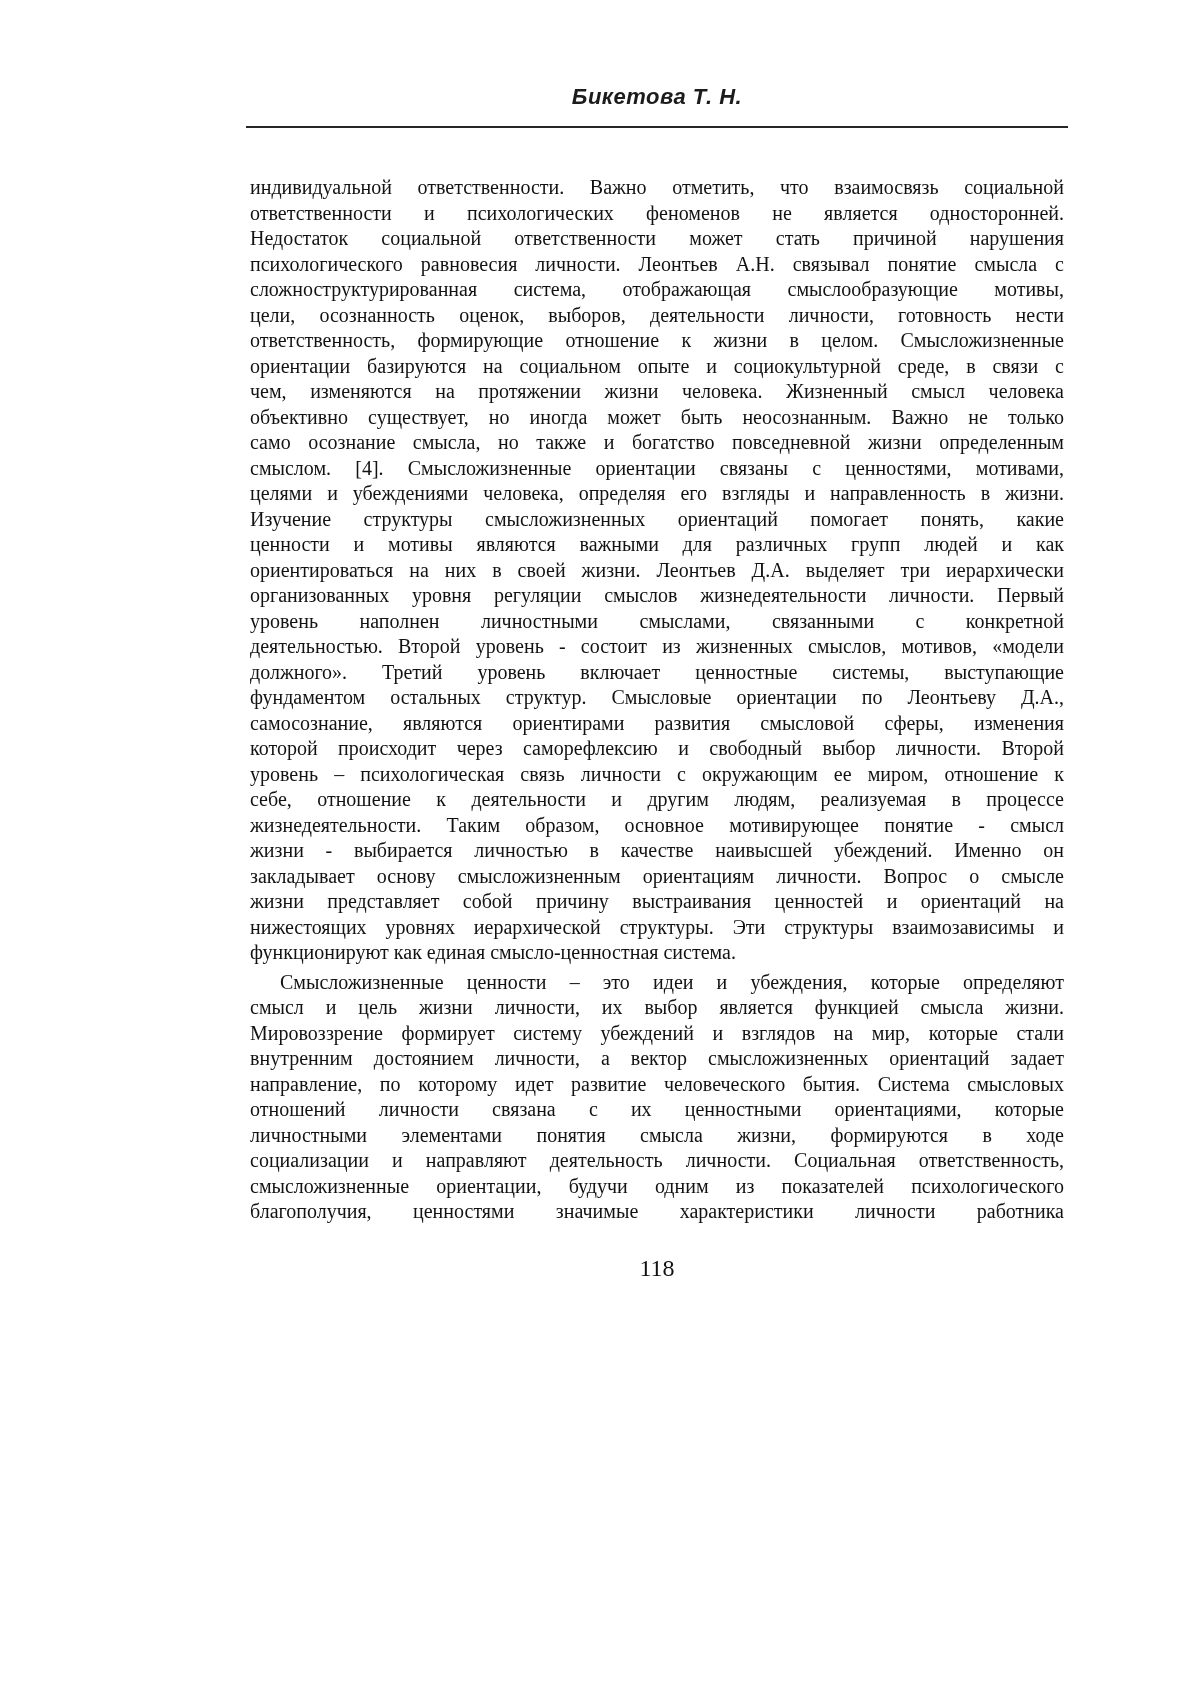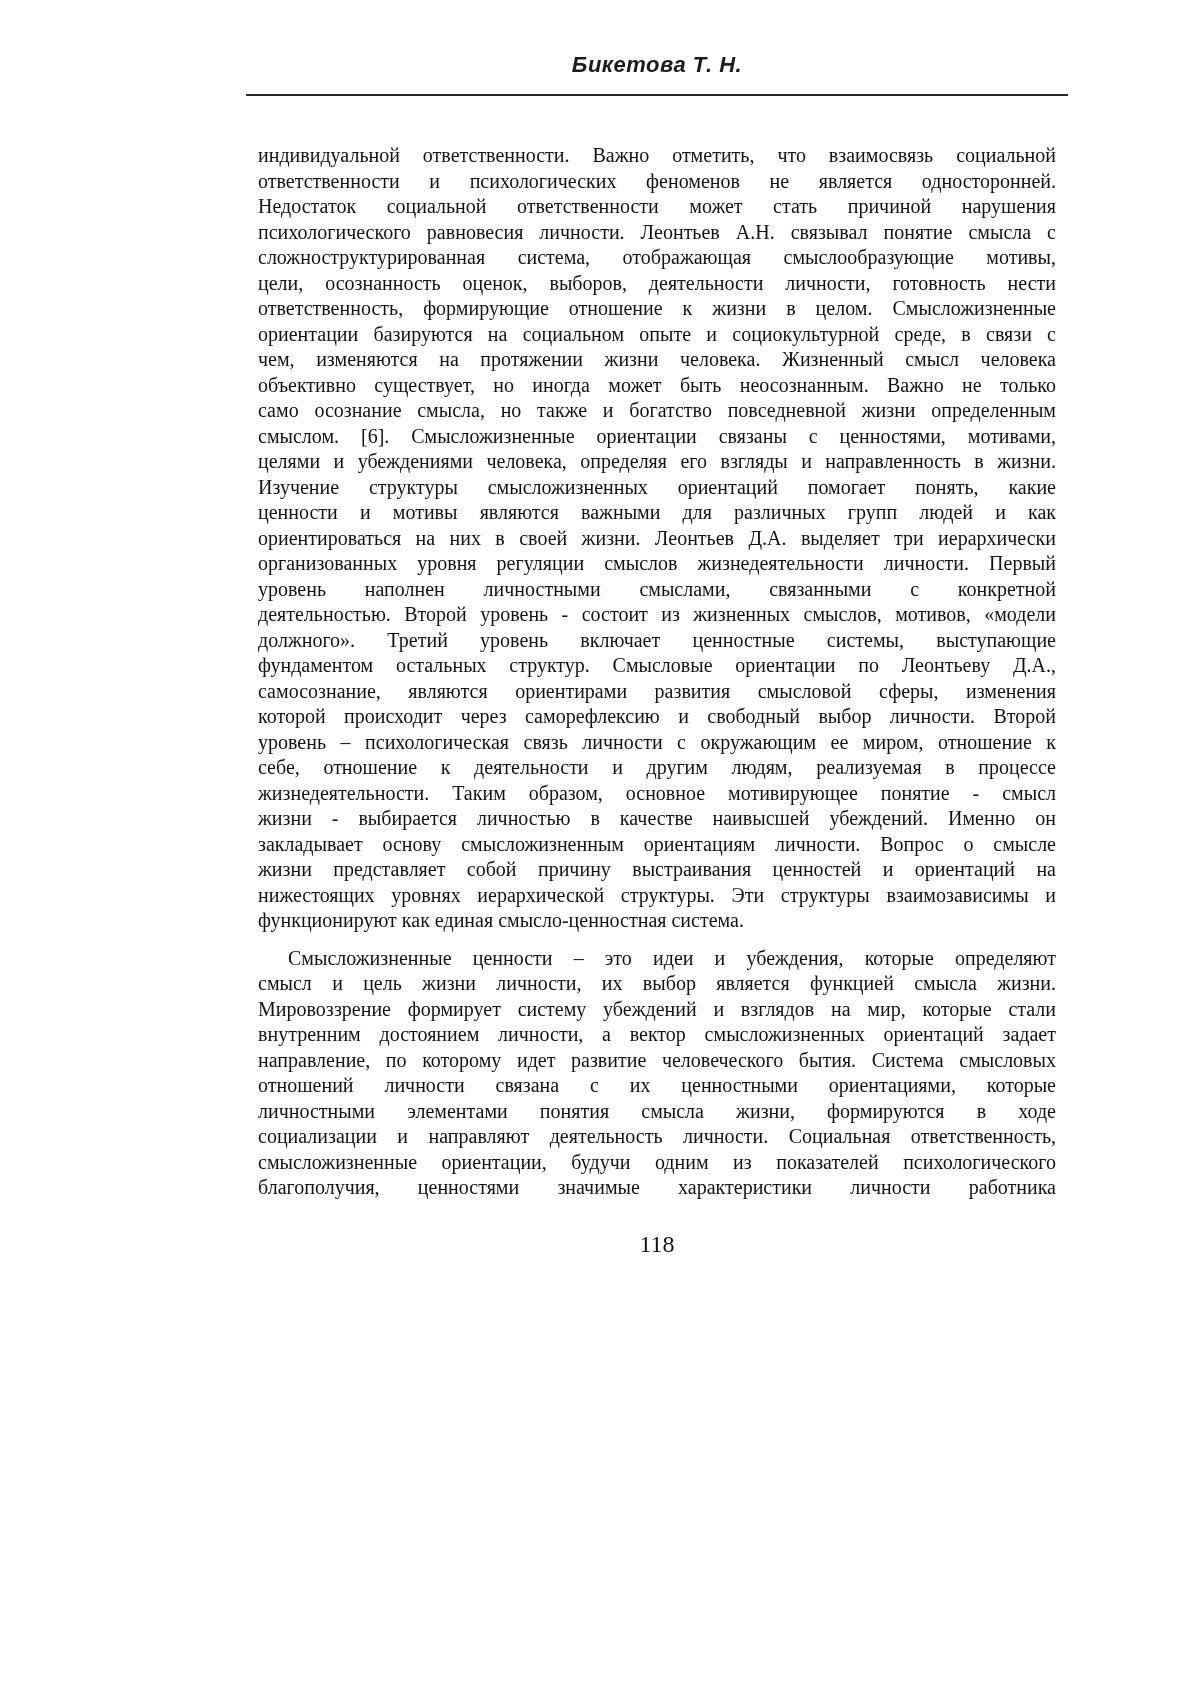--- a/index.html
+++ b/index.html
@@ -15,21 +15,21 @@
     overflow: hidden;
   }
   .content {
     position: absolute;
     left: 246px;
     top: 0;
     width: 822px;
   }
   .author {
     margin: 0;
-    padding-top: 52px;
+    padding-top: 84px;
     text-align: center;
     font-family: "Liberation Sans", sans-serif;
     font-weight: bold;
     font-style: italic;
     font-size: 22px;
     line-height: 26px;
     color: #1c1c1c;
     letter-spacing: 0.5px;
   }
   .rule {
@@ -38,21 +38,21 @@
     border: none;
     border-top: 2.5px solid #262626;
   }
   .textblock {
     margin-top: 47px;
     font-family: "Liberation Serif", "DejaVu Serif", serif;
     font-size: 20px;
     line-height: 25.5px;
     color: #121212;
   }
-  .para { margin: 12px; }
+  .para { margin: 4px; }
   .line {
     text-align: justify;
     text-align-last: justify;
     height: 25.5px;
     overflow: hidden;
   }
   .line.no-just {
     text-align-last: left;
   }
   .line.indent {
@@ -79,21 +79,21 @@
           <div class="line">ответственности и психологических феноменов не является односторонней.</div>
           <div class="line">Недостаток социальной ответственности может стать причиной нарушения</div>
           <div class="line">психологического равновесия личности.  Леонтьев А.Н. связывал понятие смысла с</div>
           <div class="line">сложноструктурированная система, отображающая смыслообразующие мотивы,</div>
           <div class="line">цели, осознанность оценок, выборов, деятельности личности, готовность нести</div>
           <div class="line">ответственность, формирующие отношение к жизни в целом. Смысложизненные</div>
           <div class="line">ориентации базируются на социальном опыте и социокультурной среде, в связи с</div>
           <div class="line">чем, изменяются на протяжении жизни человека. Жизненный смысл человека</div>
           <div class="line">объективно существует, но иногда может быть неосознанным. Важно не только</div>
           <div class="line">само осознание смысла, но также и богатство повседневной жизни определенным</div>
-          <div class="line">смыслом. [6]. Смысложизненные ориентации связаны с ценностями, мотивами,</div>
+          <div class="line">смыслом. [4]. Смысложизненные ориентации связаны с ценностями, мотивами,</div>
           <div class="line">целями и убеждениями человека, определяя его взгляды и направленность в жизни.</div>
           <div class="line">Изучение структуры смысложизненных ориентаций помогает понять, какие</div>
           <div class="line">ценности и мотивы являются важными для различных групп людей и как</div>
           <div class="line">ориентироваться на них в своей жизни. Леонтьев Д.А. выделяет три иерархически</div>
           <div class="line">организованных уровня регуляции смыслов жизнедеятельности личности. Первый</div>
           <div class="line">уровень наполнен личностными смыслами, связанными с конкретной</div>
           <div class="line">деятельностью. Второй уровень - состоит из жизненных смыслов, мотивов, «модели</div>
           <div class="line">должного». Третий уровень включает ценностные системы, выступающие</div>
           <div class="line">фундаментом остальных структур. Смысловые ориентации по Леонтьеву Д.А.,</div>
           <div class="line">самосознание, являются ориентирами развития смысловой сферы, изменения</div>

